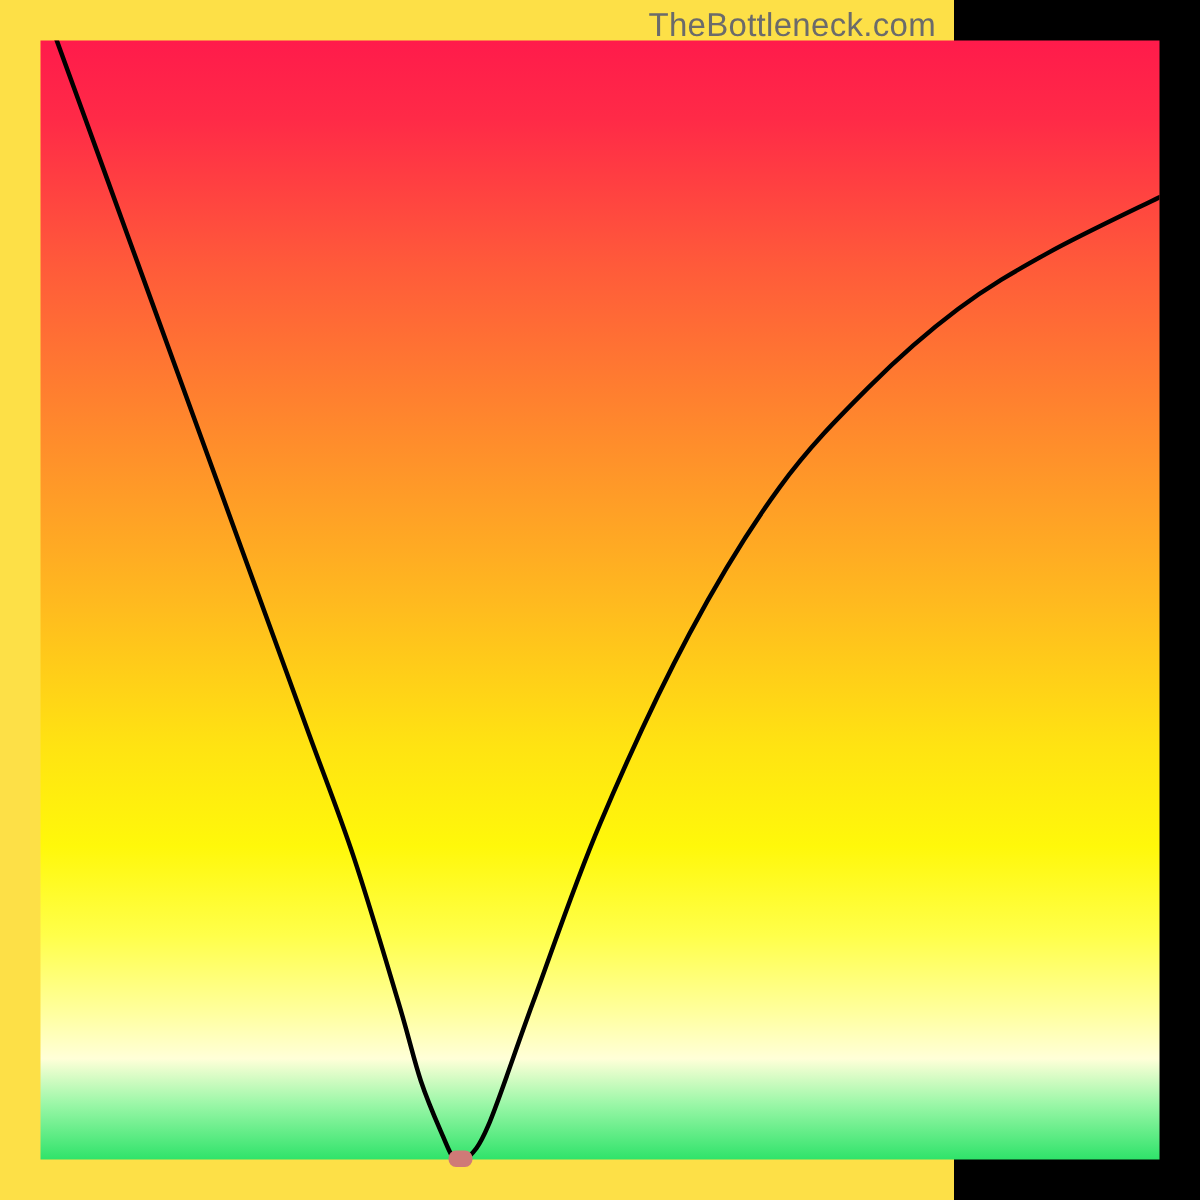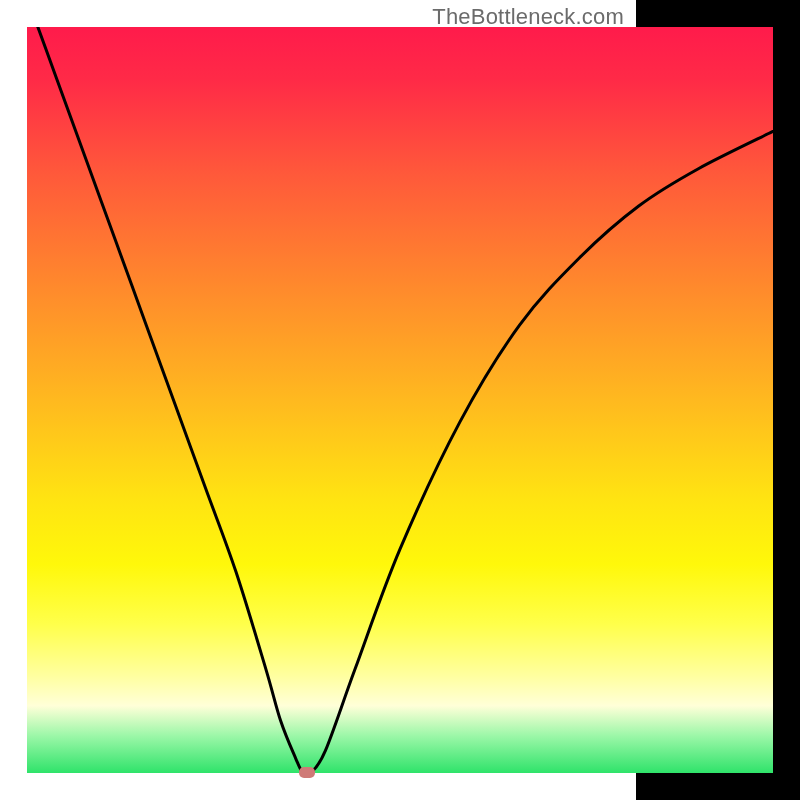--- a/index.html
+++ b/index.html
@@ -8,21 +8,21 @@
     width: 800px;
     height: 800px;
     background: #000;
     font-family: Arial, Helvetica, sans-serif;
     overflow: hidden;
   }
   .outer {
     position: relative;
     width: 636px;
     height: 800px;
-    background: #ffffff;
+    background: #fde047;
   }
   .plot-area {
     position: absolute;
     left: 27px;
     top: 27px;
     width: 746px;
     height: 746px;
     
     background: linear-gradient(to bottom,
       #ff1b4b 0%,

